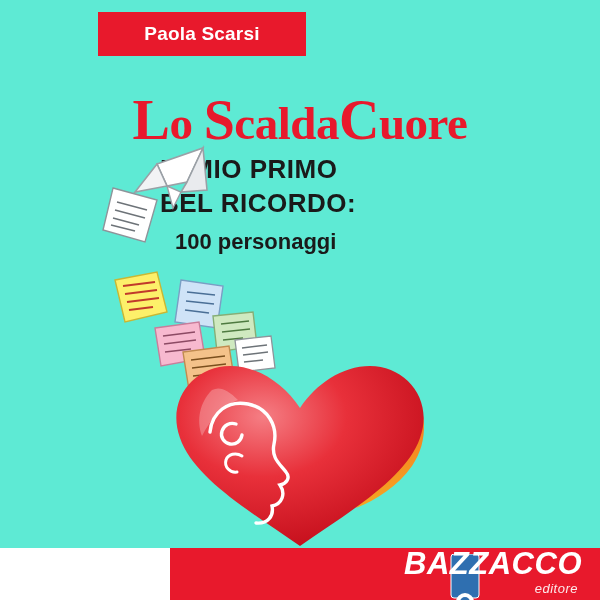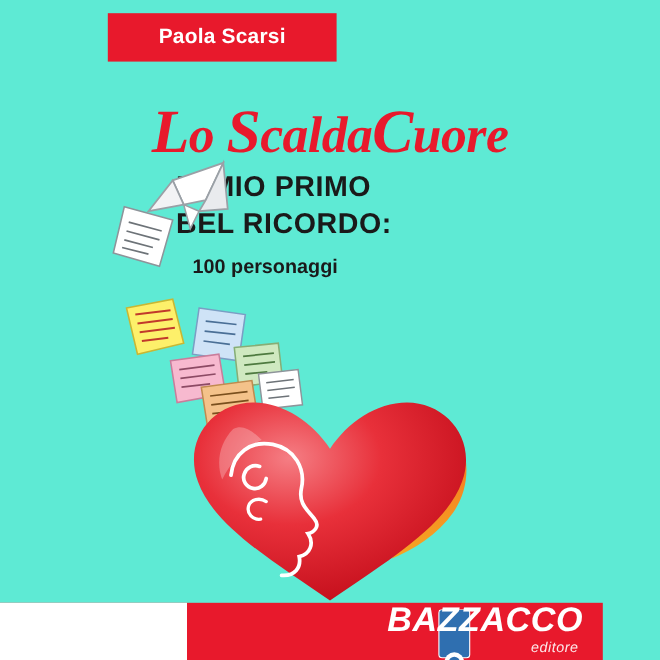--- a/index.html
+++ b/index.html
@@ -45,21 +45,20 @@
   }
 
   
   .main-title {
     position: absolute;
     left: 0;
     top: 88px;
     width: 600px;
     text-align: center;
     font-family: "Liberation Serif", serif;
-    font-style: italic;
     font-weight: bold;
     font-size: 47px;
     color: #e8192c;
     letter-spacing: -0.5px;
     white-space: nowrap;
   }
   .main-title .cap {
     font-size: 56px;
   }
 
@@ -75,21 +74,21 @@
     color: #1a1a1a;
     letter-spacing: 0.5px;
     line-height: 34px;
   }
   .subtitle-2 {
     position: absolute;
     left: 175px;
     top: 226px;
     width: 400px;
     text-align: left;
-    font-size: 18px;
+    font-size: 22px;
     font-weight: bold;
     color: #1a1a1a;
     line-height: 32px;
   }
   .subtitle-2 .line2 {
     display: block;
     margin-left: -10px;
   }
 
   
@@ -108,21 +107,21 @@
     top: 130px;
     width: 210px;
     height: 260px;
   }
 
   
   .bottom-band {
     position: absolute;
     left: 0;
     bottom: 0;
-    width: 548px;
+    width: 600px;
     height: 52px;
     background: #e8192c;
   }
   .bottom-band-white {
     position: absolute;
     left: 0;
     bottom: 0;
     width: 170px;
     height: 52px;
     background: #ffffff;

